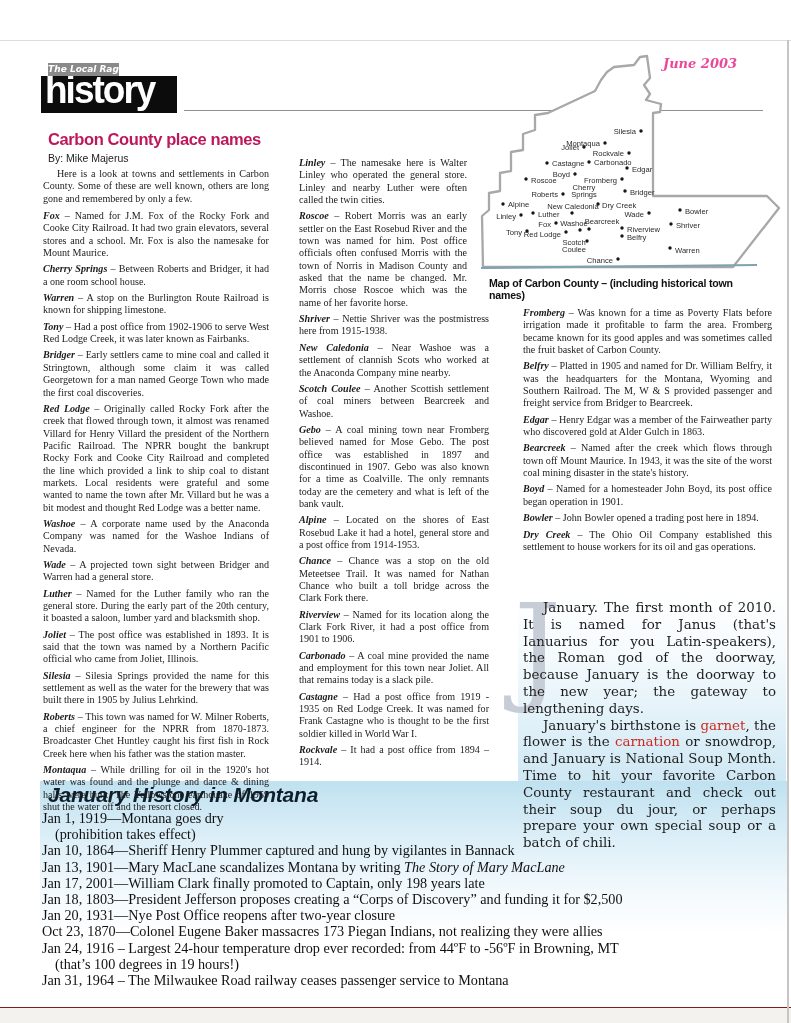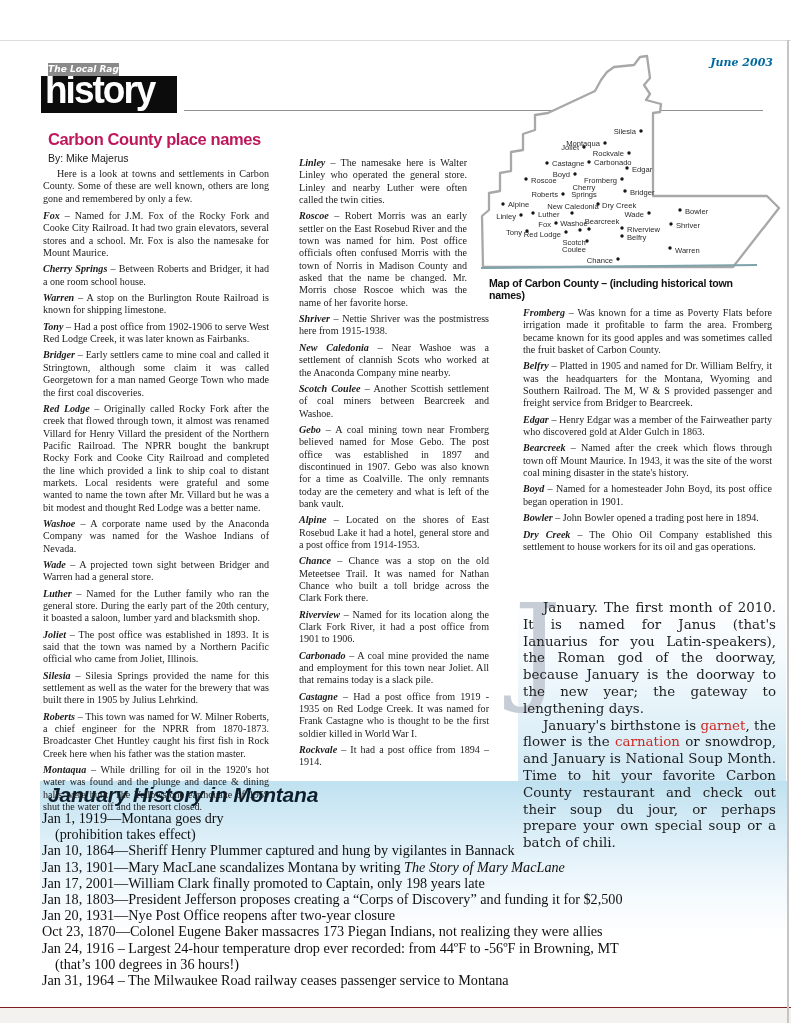--- a/index.html
+++ b/index.html
@@ -13,22 +13,22 @@
   .edge-bottom{left:0;top:1021px;width:791px;height:2px;background:#ccc9c3;z-index:31;}
 
   
   .rag-tag{left:48px;top:23px;width:71px;height:13px;background:#8a8a8a;color:#fff;
            font-family:"DejaVu Sans",sans-serif;font-style:italic;font-weight:bold;
            font-size:9px;line-height:13px;text-align:center;z-index:5;}
   .hist-box{left:41px;top:36px;width:136px;height:37px;background:#0c0c0c;z-index:4;}
   .hist-word{position:absolute;left:4px;top:-6px;color:#fff;font-family:"Liberation Sans",sans-serif;
              font-weight:bold;font-size:37px;letter-spacing:-2px;transform:scaleY(1.04);}
   .mast-rule{left:184px;top:70px;width:579px;height:1px;background:#8f8f8f;z-index:1;}
-  .issue-date{left:663px;top:16px;width:110px;color:#0369a1;font-family:"DejaVu Serif",serif;
-              font-style:italic;font-weight:bold;font-size:11px;z-index:5;text-align:right;}
+  .issue-date{left:663px;top:16px;width:110px;color:#ec4899;font-family:"DejaVu Serif",serif;
+              font-style:italic;font-weight:bold;font-size:13px;z-index:5;}
 
   
   .art-title{left:48px;top:90px;font-family:"Liberation Sans",sans-serif;font-weight:bold;
              font-size:16.5px;letter-spacing:-0.4px;color:#be185d;z-index:5;}
   .art-byline{left:48px;top:112px;font-family:"Liberation Sans",sans-serif;font-size:10.5px;color:#222;z-index:5;}
 
   
   .col{font-size:10.1px;line-height:12.35px;text-align:justify;color:#1b1b1b;z-index:6;}
   #col1{left:43px;top:128px;width:226px;}
   #col2{left:299px;top:117px;width:190px;}
@@ -212,21 +212,21 @@
 
   <div class="abs hist-title">January History in Montana</div>
   <div id="hist-list" class="abs hist-list">
       <p class="hist-item">Jan 1, 1919—Montana goes dry<span class="l2">(prohibition takes effect)</span></p>
       <p class="hist-item">Jan 10, 1864—Sheriff Henry Plummer captured and hung by vigilantes in Bannack</p>
       <p class="hist-item">Jan 13, 1901—Mary MacLane scandalizes Montana by writing <i>The Story of Mary MacLane</i></p>
       <p class="hist-item">Jan 17, 2001—William Clark finally promoted to Captain, only 198 years late</p>
       <p class="hist-item">Jan 18, 1803—President Jefferson proposes creating a “Corps of Discovery” and funding it for $2,500</p>
       <p class="hist-item">Jan 20, 1931—Nye Post Office reopens after two-year closure</p>
       <p class="hist-item">Oct 23, 1870—Colonel Eugene Baker massacres 173 Piegan Indians, not realizing they were allies</p>
-      <p class="hist-item">Jan 24, 1916 – Largest 24-hour temperature drop ever recorded: from 44ºF to -56ºF in Browning, MT<span class="l2">(that’s 100 degrees in 36 hours!)</span></p>
+      <p class="hist-item">Jan 24, 1916 – Largest 24-hour temperature drop ever recorded: from 44ºF to -56ºF in Browning, MT<span class="l2">(that’s 100 degrees in 19 hours!)</span></p>
       <p class="hist-item">Jan 31, 1964 – The Milwaukee Road railway ceases passenger service to Montana</p>
     </div>
 
   <div class="abs footer">
     <span class="footer-left">The Very Best of the Red Lodge Local Rag</span>
     <span class="footer-right">Page 56</span>
   </div>
 
 </div>
 

